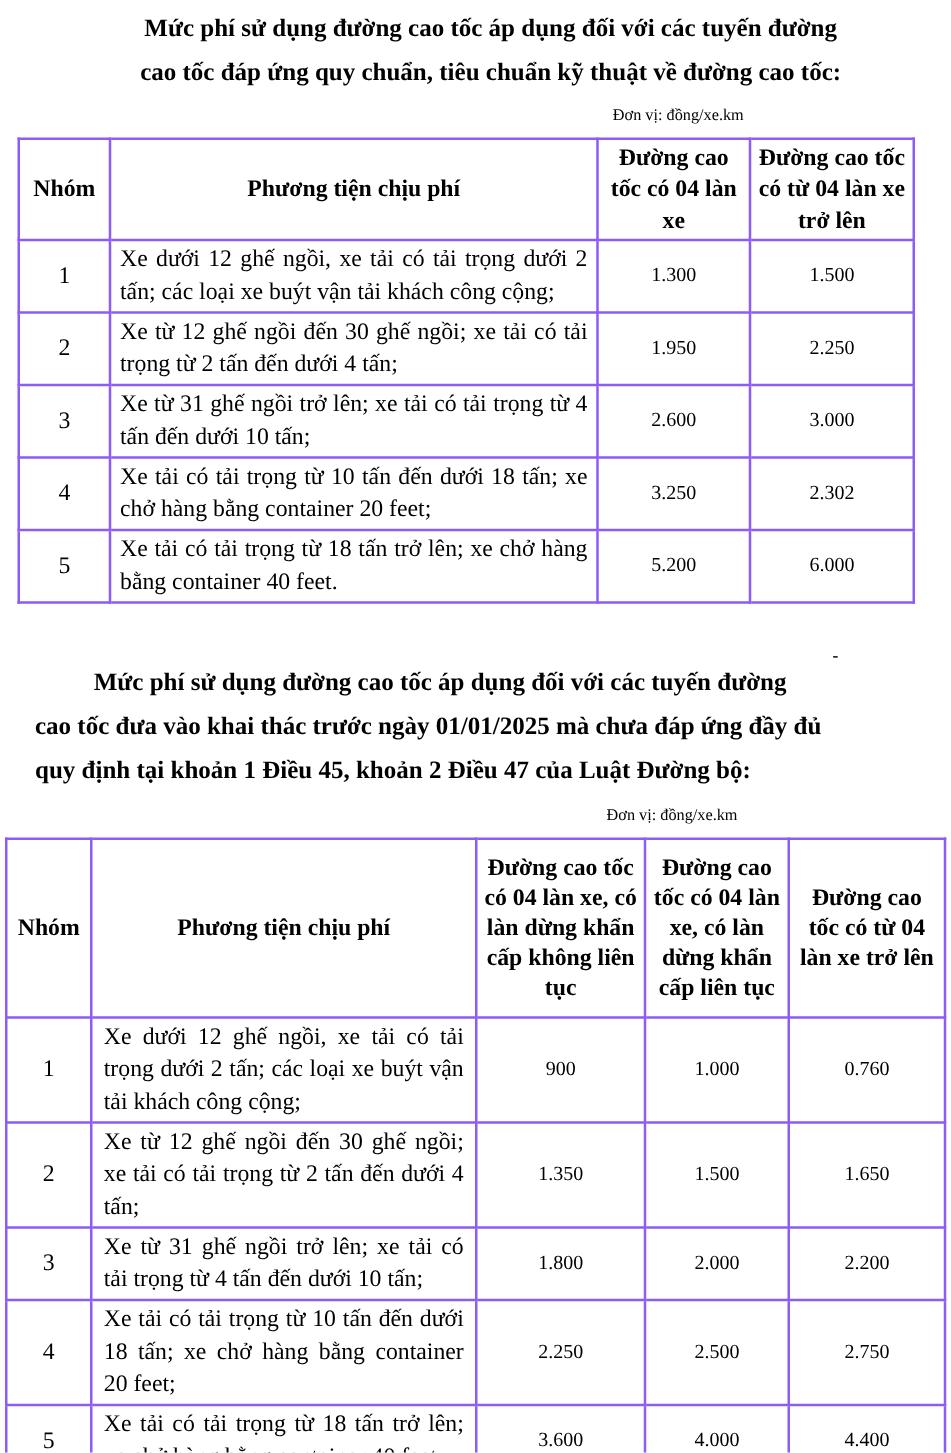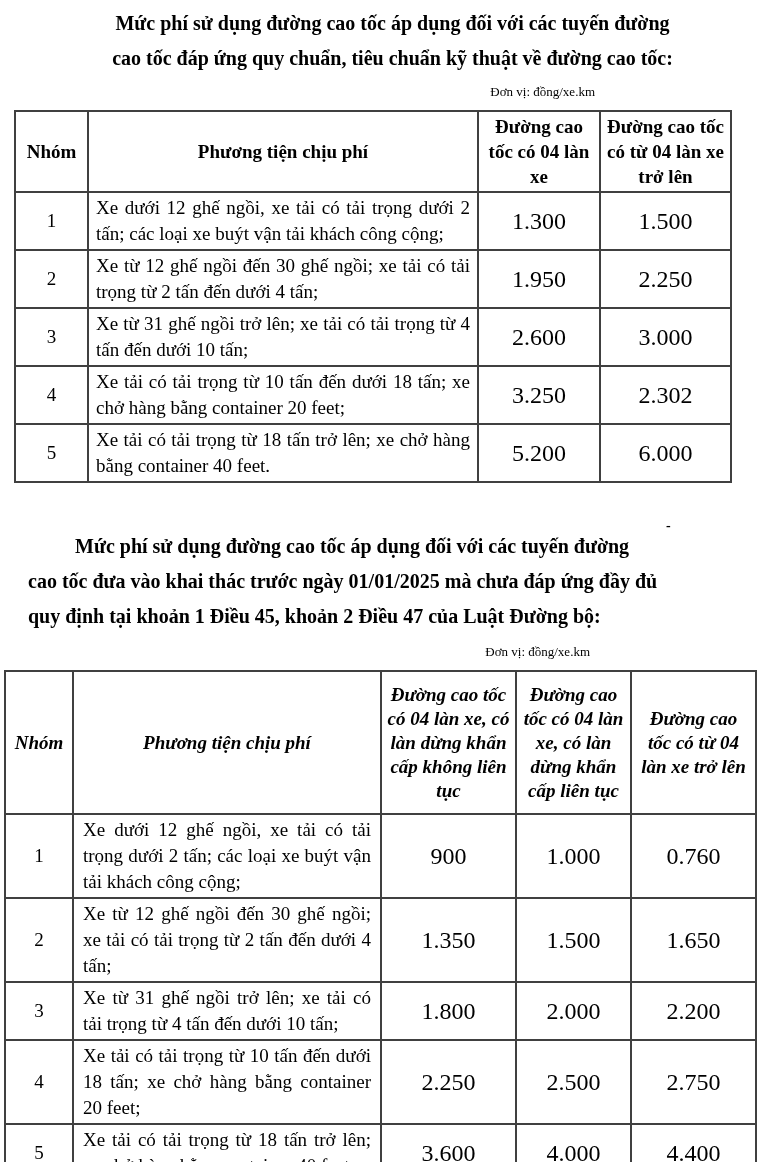--- a/index.html
+++ b/index.html
@@ -47,21 +47,21 @@
   }
   .unit-1 { padding-right: 31px; margin-top: 4px; margin-bottom: 6px; }
   .unit-2 { padding-right: 36px; margin-top: 6px; margin-bottom: 6px; }
 
   
   table {
     border-collapse: collapse;
     table-layout: fixed;
   }
   th, td {
-    border: 2px solid #404040;
+    border: 2px solid #8b5cf6;
     vertical-align: middle;
     box-sizing: border-box;
   }
   th {
     font-weight: bold;
     font-size: 19px;
     text-align: center;
     padding: 2px 4px;
   }
   td.group-cell {
@@ -70,31 +70,31 @@
   }
   td.desc-cell {
     text-align: justify;
     font-size: 19px;
     line-height: 26px;
     padding: 2px 7px;
     border-radius: 29px;
   }
   td.fee-cell {
     text-align: center;
-    font-size: 24px;
+    font-size: 16px;
   }
 
   .t1 { width: 716px; margin-left: 14px; }
   .t1 thead tr { height: 75px; }
   .t1 thead th { line-height: 25px; }
   .t1 tbody tr { height: 56px; }
 
   .t2 { width: 751px; margin-left: 4px; }
   .t2 thead tr { height: 143px; }
-  .t2 thead th { line-height: 24px; font-style: italic; }
+  .t2 thead th { line-height: 24px; }
   .t2 tbody tr:nth-child(1) { height: 78px; }
   .t2 tbody tr:nth-child(2) { height: 77px; }
   .t2 tbody tr:nth-child(3) { height: 54px; }
   .t2 tbody tr:nth-child(4) { height: 78px; }
   .t2 tbody tr:nth-child(5) { height: 52px; }
   .t2 td.desc-cell { padding: 2px 9px; }
 
   .stray-mark {
     position: absolute;
     left: 666px;

